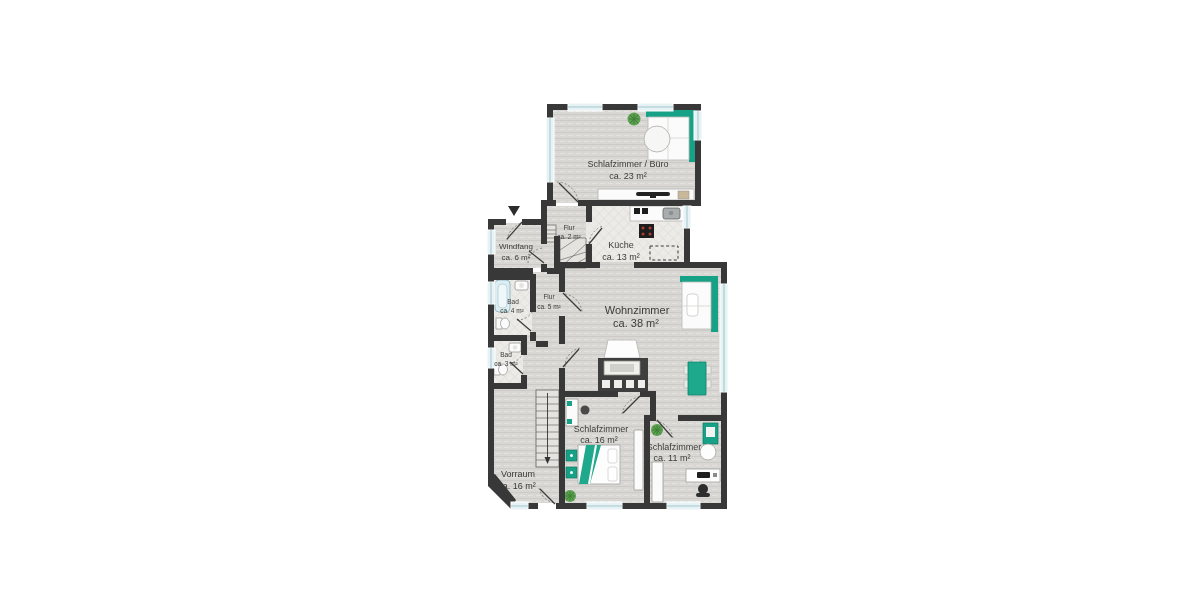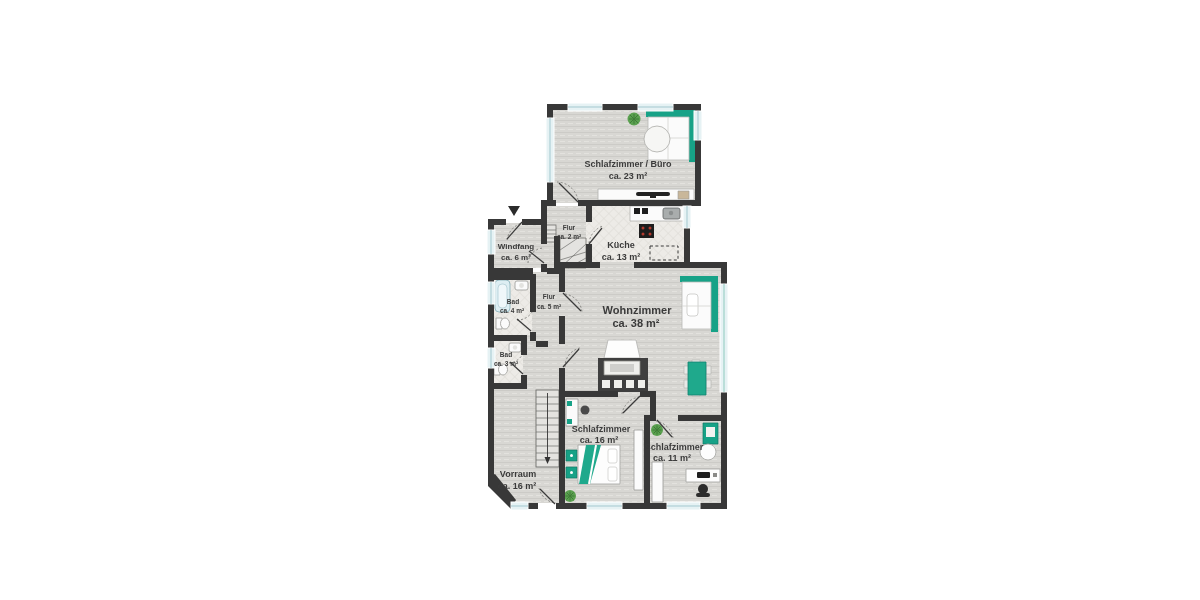--- a/index.html
+++ b/index.html
@@ -1,16 +1,16 @@
 <!DOCTYPE html>
 <html><head>
 <meta charset="utf-8">
 <style>
   html,body{margin:0;padding:0;background:#ffffff;}
-  .stage{position:relative;width:1200px;height:600px;background:#0369a1;overflow:hidden;font-weight:bold;}
+  .stage{position:relative;width:1200px;height:600px;background:#0369a1;overflow:hidden;}
   svg{position:absolute;left:0;top:0;}
   text{font-family:"Liberation Sans","DejaVu Sans",sans-serif;fill:#3b3b3b;}
   .lbl-xs{font-size:6.5px;}
   .lbl-s{font-size:8px;}
   .lbl-m{font-size:9px;}
   .lbl-l{font-size:11px;}
   .lbl{text-anchor:middle;}
 </style>
 </head>
 <body>

